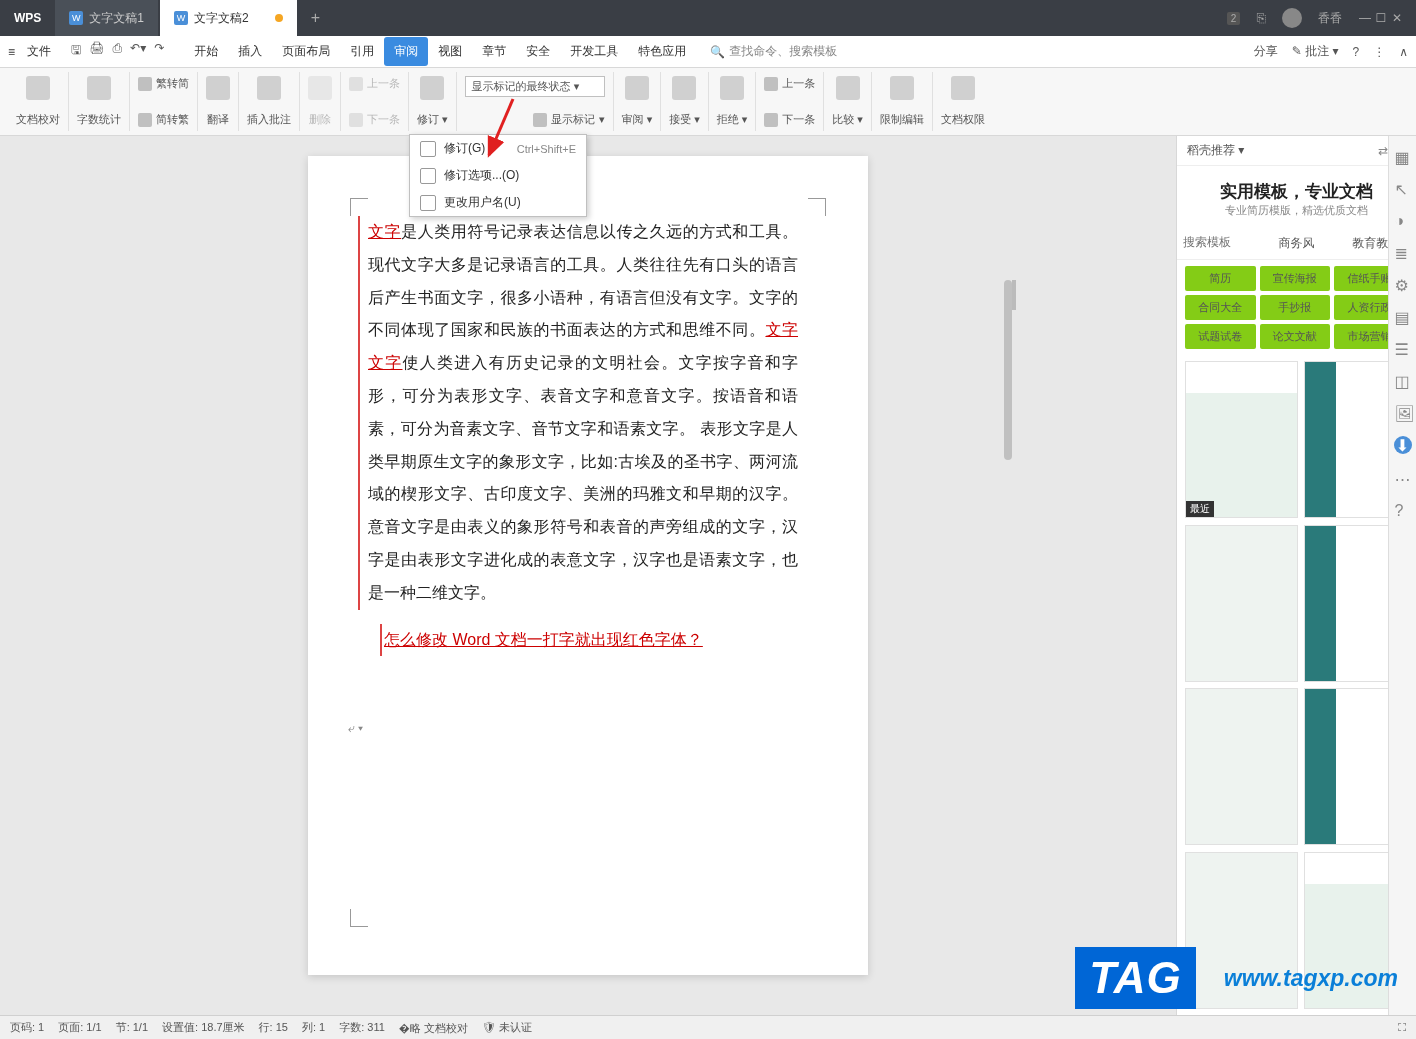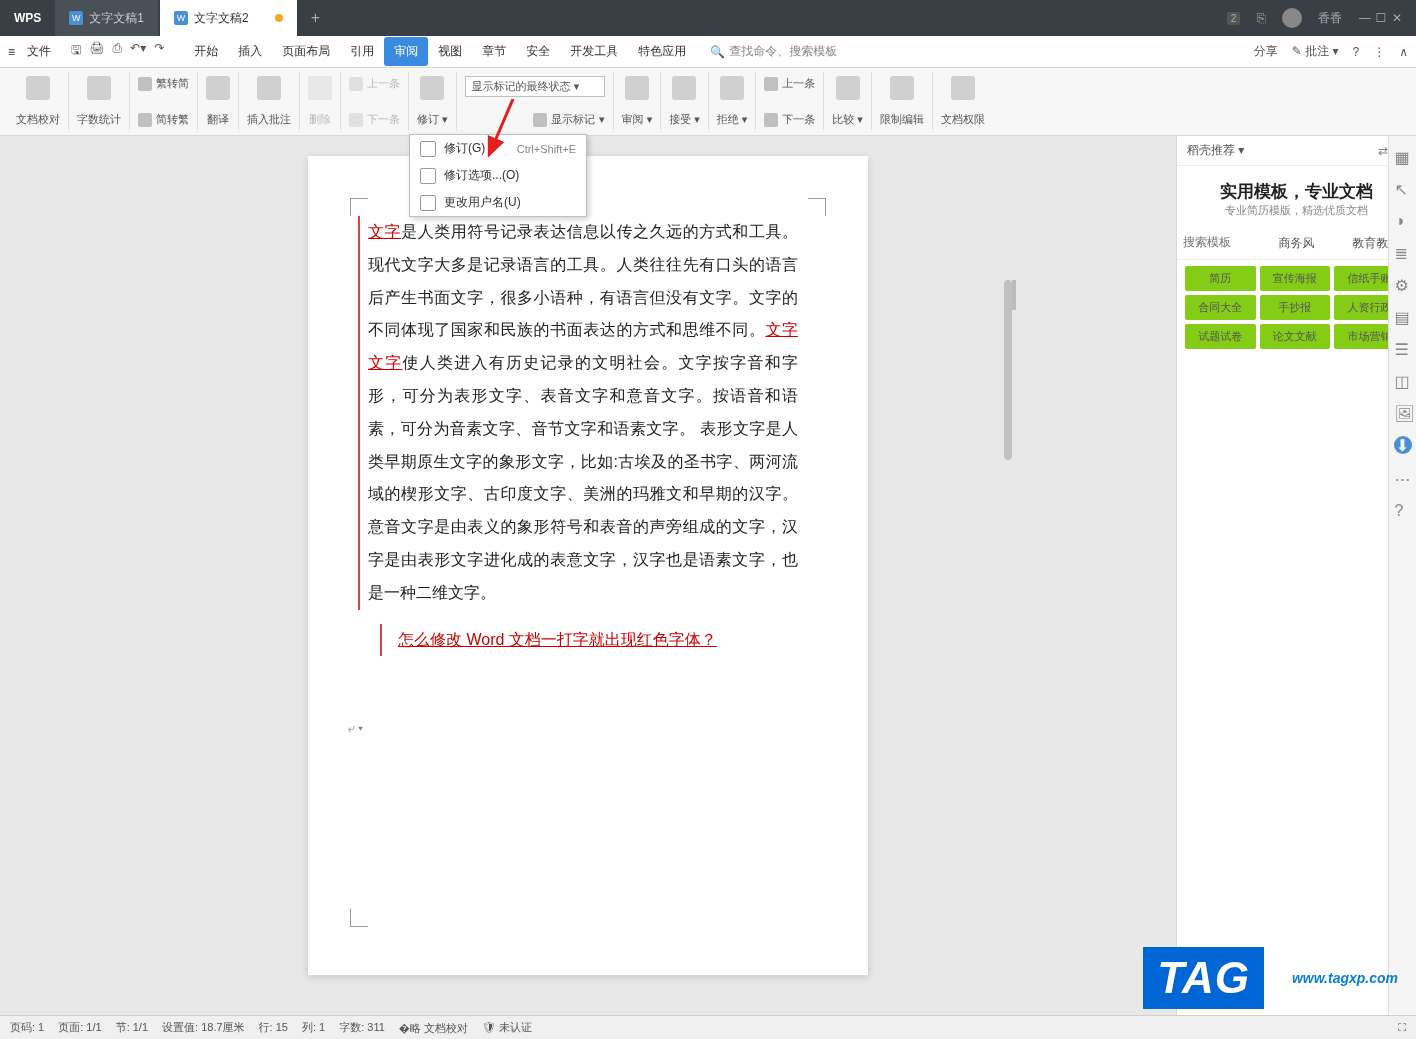--- a/index.html
+++ b/index.html
@@ -53,21 +53,21 @@
 
 .doc-area { position: absolute; top: 136px; left: 0; right: 0; bottom: 24px; display: flex; background: #e8e8e8; }
 .doc-scroll { flex: 1; overflow: auto; padding: 20px 0 40px; display: flex; justify-content: center; }
 .page { width: 560px; min-height: 750px; background: #fff; box-shadow: 0 2px 8px rgba(0,0,0,0.15); padding: 60px 70px 60px 60px; position: relative; }
 .page .corner { position: absolute; width: 18px; height: 18px; border: 1px solid #999; }
 .page .corner.tl { top: 42px; left: 42px; border-right: none; border-bottom: none; }
 .page .corner.tr { top: 42px; right: 42px; border-left: none; border-bottom: none; }
 .page .corner.bl { bottom: 48px; left: 42px; border-right: none; border-top: none; }
 .doc-text { font-family: "SimSun", serif; font-size: 16px; line-height: 2.05; color: #222; text-align: justify; }
 .redtext { color: #c00; text-decoration: underline; }
-.redq { color: #c00; text-decoration: underline; margin-left: 12px; margin-top: 14px; display: inline-block; border-left: 2px solid #d44; padding-left: 16px; }
+.redq { color: #c00; text-decoration: underline; margin-left: 12px; margin-top: 14px; display: inline-block; border-left: 2px solid #d44; padding-left: 2px; }
 .indent { text-indent: 2em; }
 .para-marker { position: absolute; left: 40px; color: #888; font-size: 12px; }
 
 
 .right-panel { width: 240px; background: #fff; border-left: 1px solid #d8d8d8; display: flex; flex-direction: column; font-size: 12px; }
 .rp-header { padding: 6px 10px; border-bottom: 1px solid #eee; display: flex; align-items: center; color: #666; }
 .rp-header .rp-title { color: #555; }
 .rp-header .rp-controls { margin-left: auto; display: flex; gap: 8px; color: #888; }
 .rp-hero { text-align: center; padding: 14px 10px 10px; }
 .rp-hero .h1 { font-size: 17px; font-weight: bold; color: #222; }
@@ -89,21 +89,21 @@
 
 
 .statusbar { position: absolute; bottom: 0; left: 0; right: 0; height: 24px; background: #f0f0f0; border-top: 1px solid #d0d0d0; display: flex; align-items: center; padding: 0 10px; font-size: 11px; color: #555; gap: 14px; }
 .statusbar .right { margin-left: auto; display: flex; gap: 10px; }
 
 
 .tag-wm { position: absolute; right: 18px; bottom: 30px; display: flex; align-items: center; gap: 28px; z-index: 200; }
 .tag-wm .tag-box { background: #0066d6; color: #fff; font-size: 44px; font-weight: bold; padding: 6px 14px; font-style: italic; letter-spacing: 1px; }
 .tag-wm .tag-text { display: flex; flex-direction: column; }
 .tag-wm .tag-text .t1 { color: #ff2a2a; font-size: 30px; font-weight: bold; }
-.tag-wm .tag-text .t2 { color: #0a7fd8; font-size: 14px; font-style: italic; font-weight: bold; }
+.tag-wm .tag-text .t2 { color: #0a7fd8; font-size: 23px; font-style: italic; font-weight: bold; }
 
 .doc-vscroll { position: absolute; left: 1004px; top: 140px; bottom: 28px; width: 10px; }
 .doc-vscroll .thumb { position: absolute; top: 4px; width: 8px; height: 180px; background: #c0c0c0; border-radius: 4px; }
 .panel-handle { position: absolute; left: 1012px; top: 140px; bottom: 28px; width: 4px; }
 .panel-handle .grip { position: absolute; top: 4px; width: 4px; height: 30px; background: #bbb; }
 </style>
 </head>
 <body>
 
 <div class="titlebar">
@@ -321,20 +321,32 @@
         <div class="tag">简历</div>
         <div class="tag">宣传海报</div>
         <div class="tag">信纸手账</div>
         <div class="tag">合同大全</div>
         <div class="tag">手抄报</div>
         <div class="tag">人资行政</div>
         <div class="tag">试题试卷</div>
         <div class="tag">论文文献</div>
         <div class="tag">市场营销</div>
       </div>
+    <div class="rp-templates">
+      <div class="tpl green">
+          <span class="badge-recent">最近</span>
+        </div>
+      <div class="tpl teal"></div>
+      <div class="tpl"></div>
+      <div class="tpl teal"></div>
+      <div class="tpl"></div>
+      <div class="tpl teal"></div>
+      <div class="tpl"></div>
+      <div class="tpl green"></div>
+    </div>
   </div>
 </div>
 
 <div class="side-toolbar">
   <span class="sicon">▦</span>
   <span class="sicon">↖</span>
   <span class="sicon">◑</span>
   <span class="sicon">≣</span>
   <span class="sicon">⚙</span>
   <span class="sicon">▤</span>

